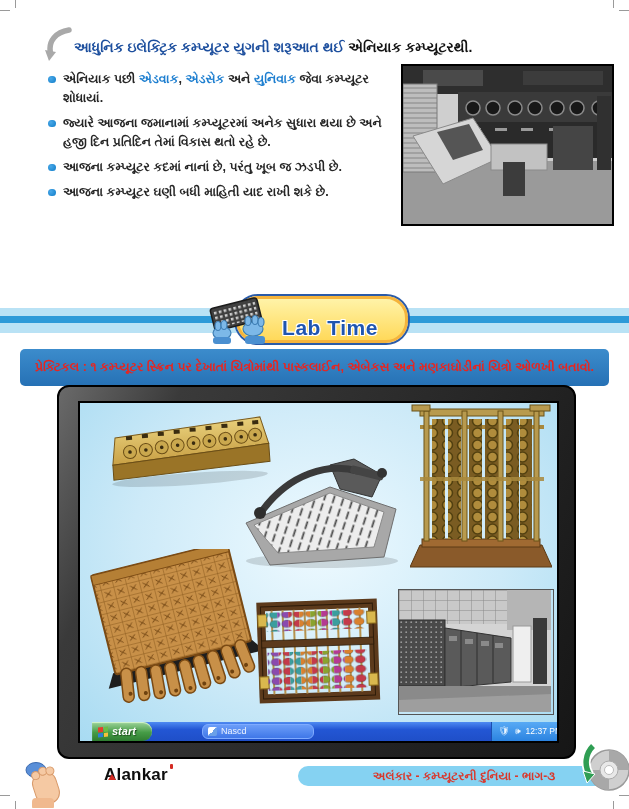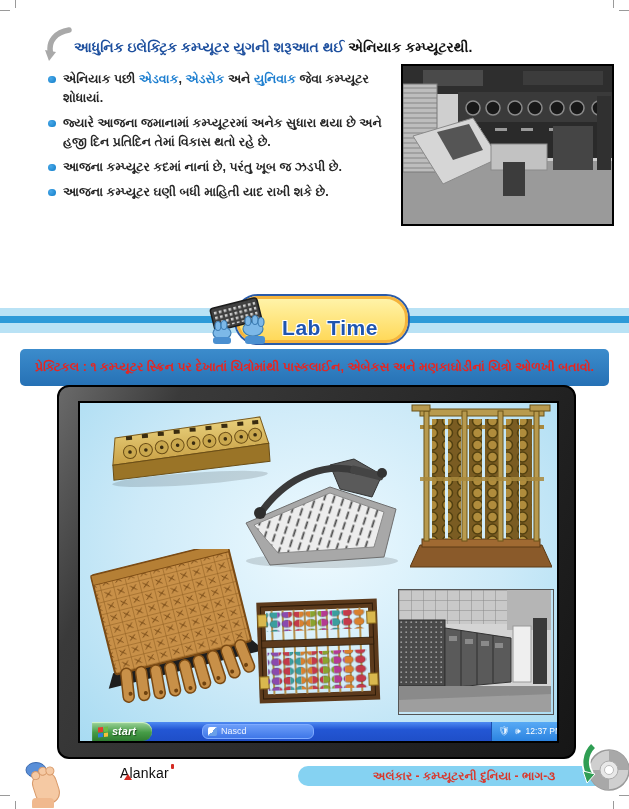--- a/index.html
+++ b/index.html
@@ -58,21 +58,21 @@
   .tray-glyph{color:#eaf6ff;font-size:9px;line-height:1;}
   .tray-time{color:#fff;font-size:8.5px;line-height:1;}
   
   .footer-band{position:absolute;left:298px;top:766px;width:312px;height:20px;background:#85d2f2;border-radius:10px;
       display:flex;align-items:center;justify-content:center;}
   .footer-band span{color:#d9392d;font-weight:800;font-size:12px;margin-left:20px;}
   .page-badge{position:absolute;left:46px;top:761px;width:62px;height:29px;border:2px solid #0e84b8;border-radius:10px;
       background:linear-gradient(#8fe0f8,#29b5e8 45%,#0f9ed4);display:flex;align-items:center;justify-content:center;
       font-weight:800;font-size:15px;color:#101010;}
   .hand-wrap{position:absolute;left:22px;top:758px;width:46px;height:50px;}
-  .logo{position:absolute;left:120px;top:765px;font-size:14px;font-weight:400;color:#0d0d0d;letter-spacing:0.2px;}
+  .logo{position:absolute;left:104px;top:765px;font-size:17px;font-weight:700;color:#0d0d0d;letter-spacing:0.2px;}
   .logo-tri{position:absolute;left:4px;top:9px;width:0;height:0;border-left:4px solid transparent;
       border-right:4px solid transparent;border-bottom:6px solid #d42b23;}
   .logo-tick{position:absolute;right:-5px;top:-1px;width:3px;height:5px;background:#d42b23;border-radius:1px;}
   .cd-wrap{position:absolute;left:581px;top:744px;width:48px;height:58px;}
 </style>
 </head>
 <body>
 
 <div id="page">
 

